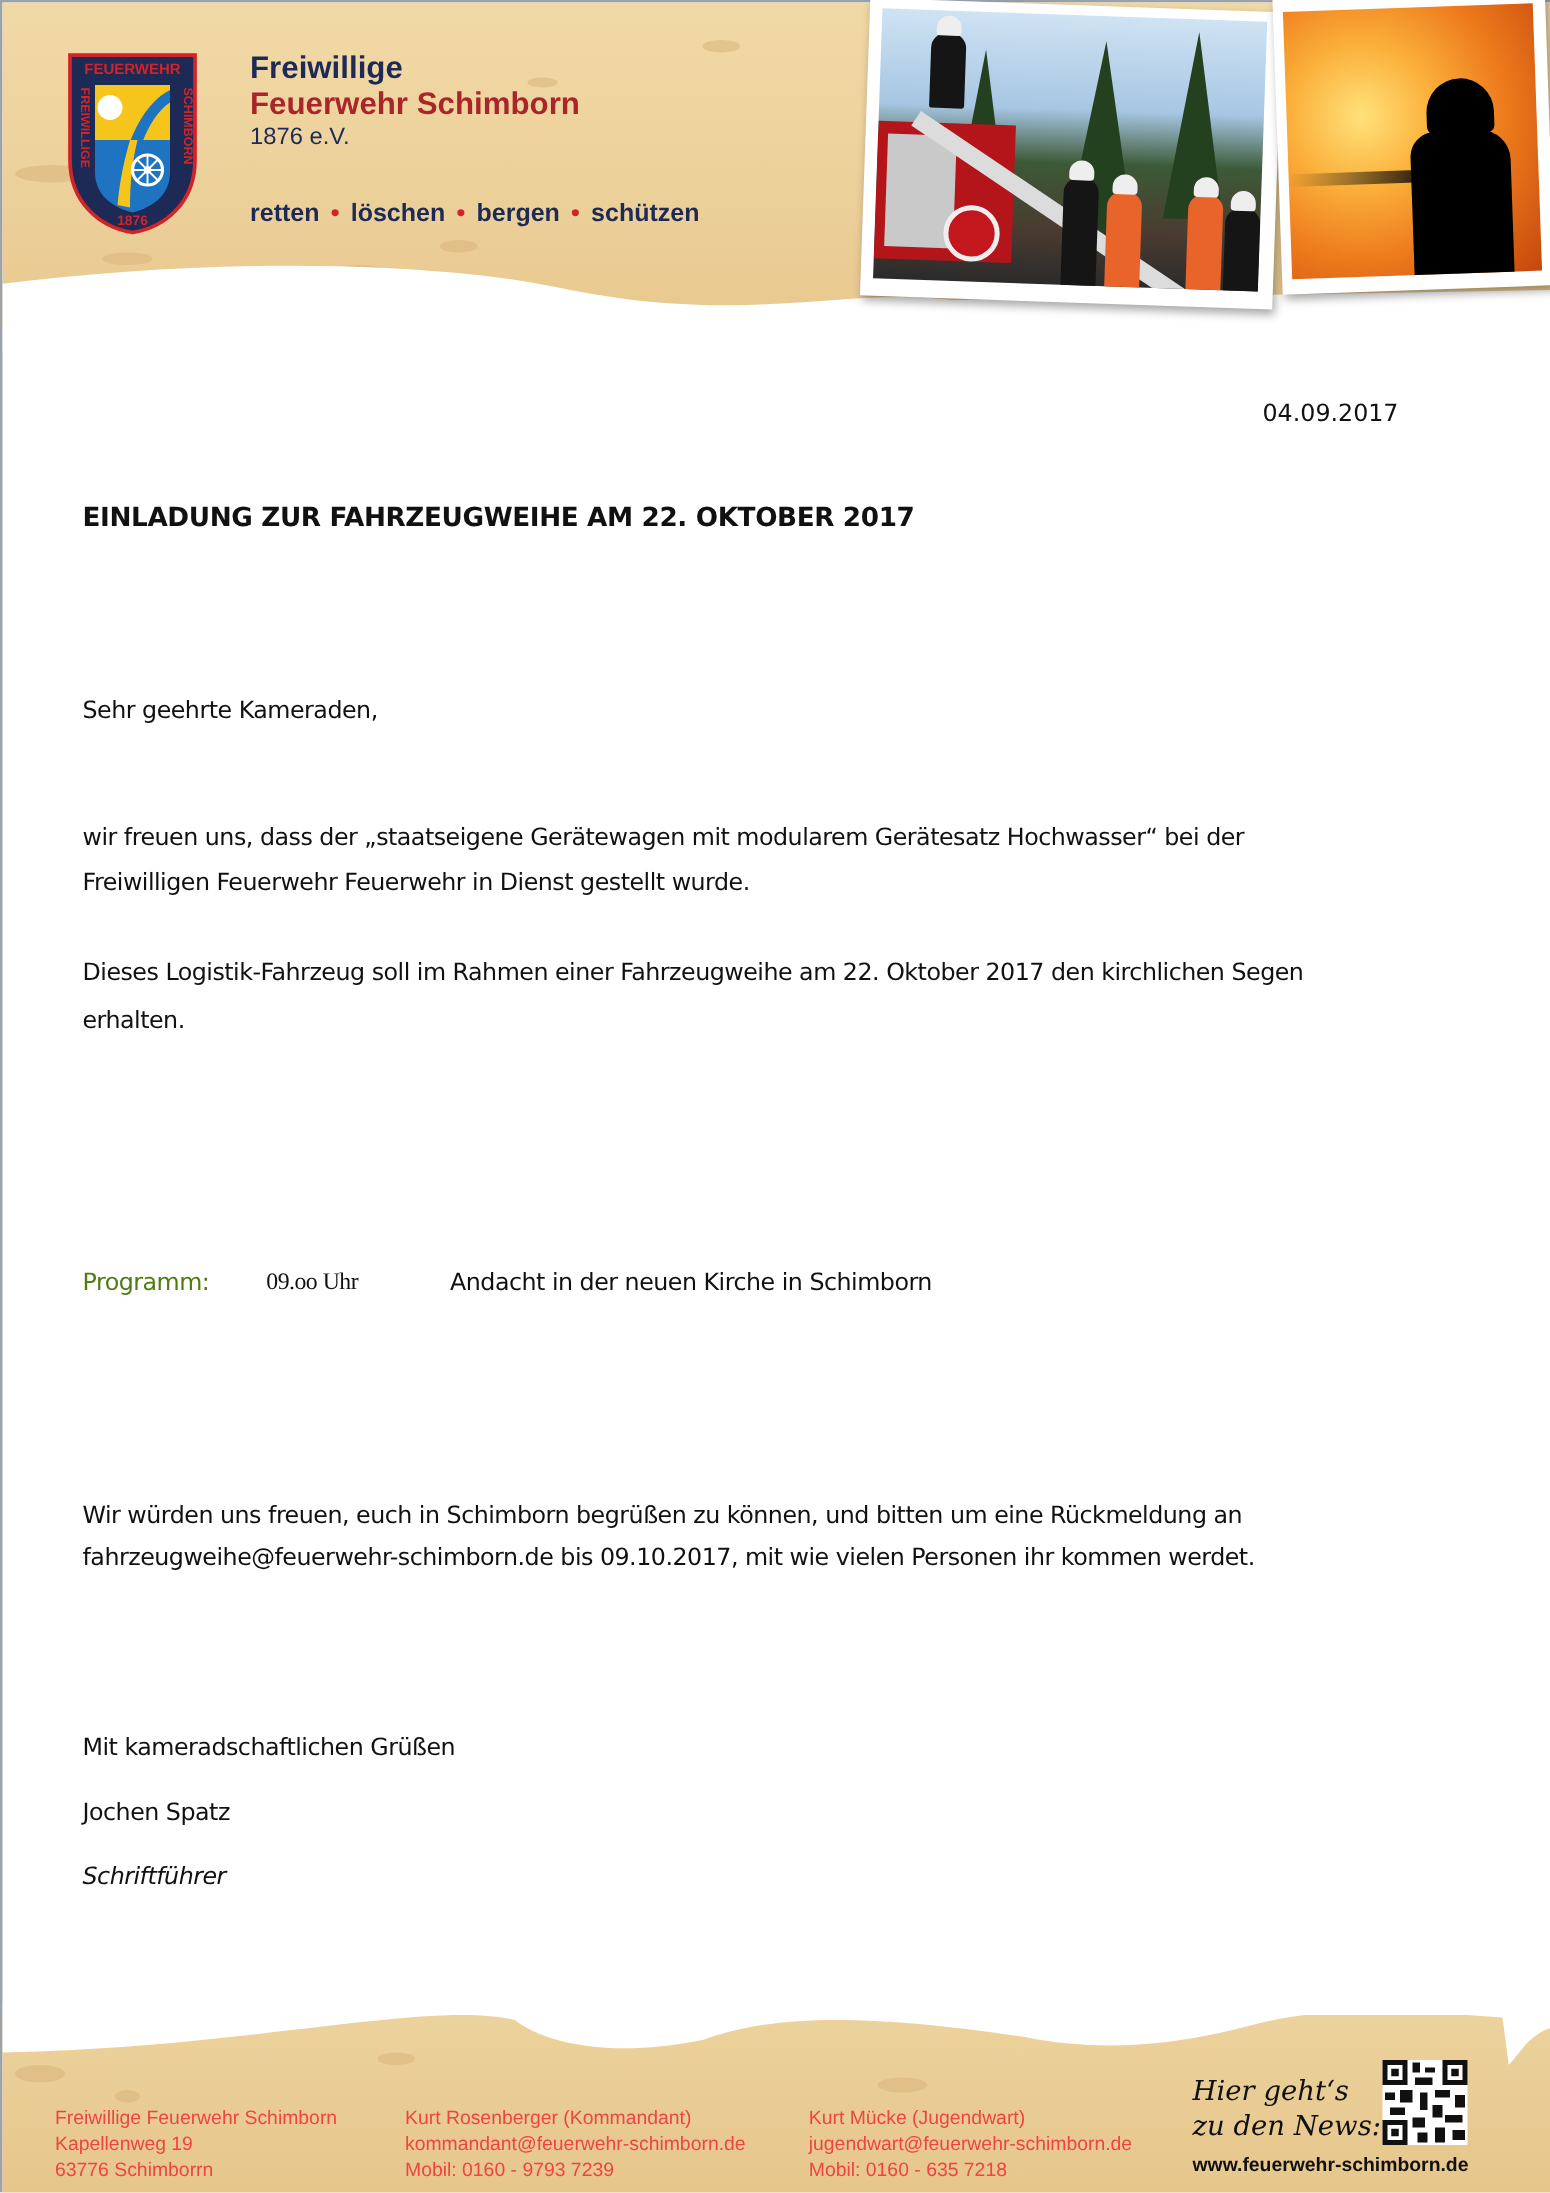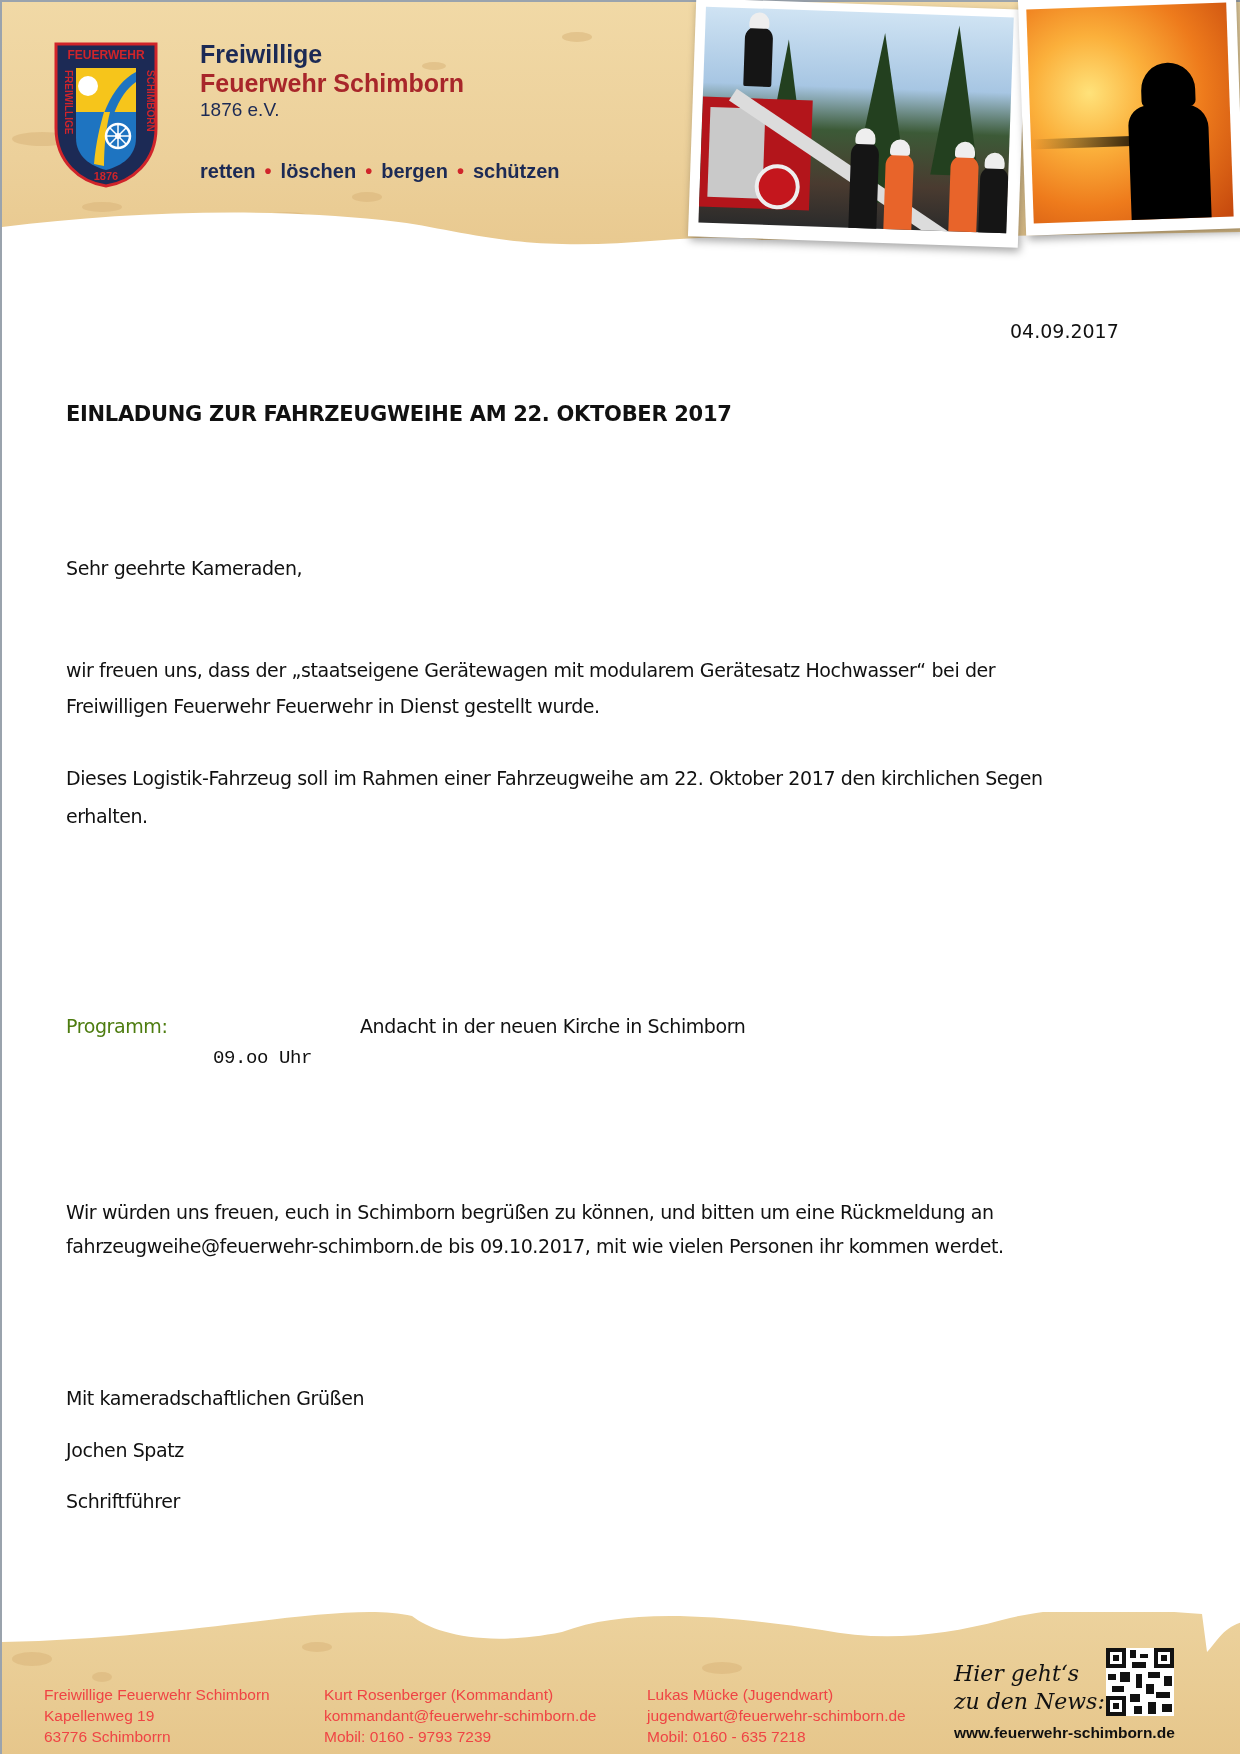--- a/index.html
+++ b/index.html
@@ -37,24 +37,24 @@
     background:radial-gradient(circle at 30% 40%,#ffe27a 0%,#fbb03b 30%,#ee7b1c 60%,#c4470d 100%); }
   .silhouette-head { position:absolute; left:112px; top:58px; width:54px; height:44px; background:#000; border-radius:27px 27px 6px 6px; }
   .silhouette-body { position:absolute; left:98px; top:100px; width:80px; height:120px; background:#000; border-radius:20px 24px 0 0; }
   .hose { position:absolute; left:0; top:130px; width:130px; height:10px; background:linear-gradient(90deg,rgba(0,0,0,0),#000); }
 
   
   .date { position:absolute; left:1008px; top:318px; font-size:19px; color:#111; font-family:"DejaVu Sans", sans-serif; }
   .title { position:absolute; left:64px; top:400px; font-size:21px; font-weight:bold; color:#111; font-family:"DejaVu Sans", sans-serif; letter-spacing:-.3px; white-space:nowrap; }
   .text { position:absolute; left:64px; font-size:19px; color:#111; font-family:"DejaVu Sans", sans-serif; letter-spacing:-.4px; line-height:36px; white-space:nowrap; }
   .prog-label { position:absolute; left:64px; top:1013px; font-size:19px; color:#4d7c0f; font-family:"DejaVu Sans", sans-serif; letter-spacing:-.4px; }
-  .prog-time { position:absolute; left:211px; top:1013px; font-size:19px; color:#111; font-family:Liberation Mono, monospace; letter-spacing:-.4px;margin-top:32px; }
+  .prog-time { position:absolute; left:211px; top:1013px; font-size:19px; color:#111; font-family:Liberation Serif, serif; letter-spacing:-.4px; }
   .prog-event { position:absolute; left:358px; top:1013px; font-size:19px; color:#111; font-family:"DejaVu Sans", sans-serif; letter-spacing:-.4px; }
   .prog-detail { position:absolute; left:211px; top:1062px; font-size:19px; color:#111; font-family:"DejaVu Sans", sans-serif; letter-spacing:-.4px; line-height:34px; white-space:nowrap; }
-  .role { }
+  .role { font-style:italic; }
 
   
   .footer-bg { position:absolute; left:0; top:1610px; width:1240px; height:144px; background:linear-gradient(180deg,#ecd29d,#e6c68b); }
   .footer-wave { position:absolute; left:0; top:1600px; width:1240px; height:60px; }
   .fcol { position:absolute; top:1682px; font-size:15.5px; line-height:21px; color:#ef4444; white-space:nowrap; }
   .news { position:absolute; left:952px; top:1658px; font-family:"DejaVu Serif", serif; font-style:italic; font-size:22px; line-height:28px; color:#111; }
   .news-url { position:absolute; left:952px; top:1722px; font-size:15.5px; font-weight:bold; color:#111; }
   .qr { position:absolute; left:1104px; top:1646px; width:68px; height:68px; background:#fff; }
   .qr .c { position:absolute; background:#111; }
 </style>
@@ -173,21 +173,21 @@
     <div>Freiwillige Feuerwehr Schimborn</div>
     <div>Kapellenweg 19</div>
     <div>63776 Schimborrn</div>
   </div>
   <div class="fcol" style="left:322px;">
     <div>Kurt Rosenberger (Kommandant)</div>
     <div>kommandant@feuerwehr-schimborn.de</div>
     <div>Mobil: 0160 - 9793 7239</div>
   </div>
   <div class="fcol" style="left:645px;">
-    <div>Lukas Mücke (Jugendwart)</div>
+    <div>Kurt Mücke (Jugendwart)</div>
     <div>jugendwart@feuerwehr-schimborn.de</div>
     <div>Mobil: 0160 - 635 7218</div>
   </div>
 
   <div class="news">
     <div>Hier geht‘s</div>
     <div>zu den News:</div>
   </div>
   <div class="news-url">www.feuerwehr-schimborn.de</div>
 

